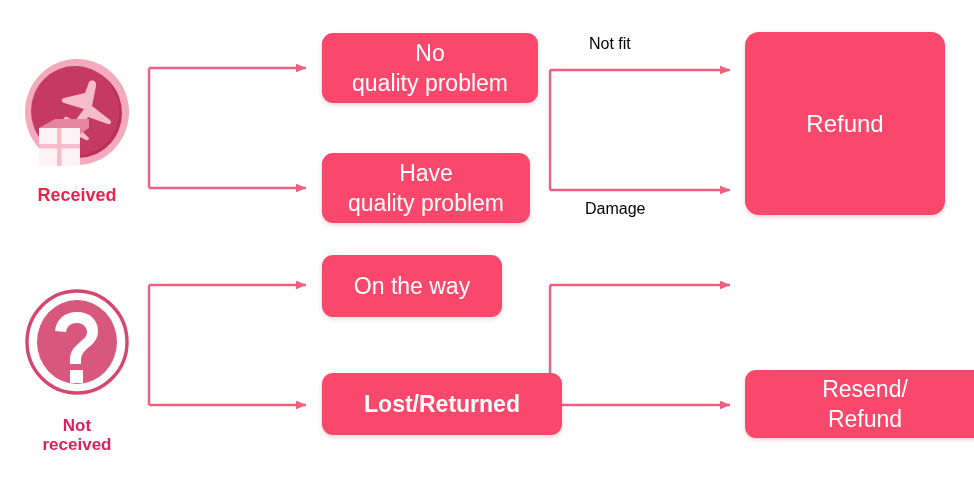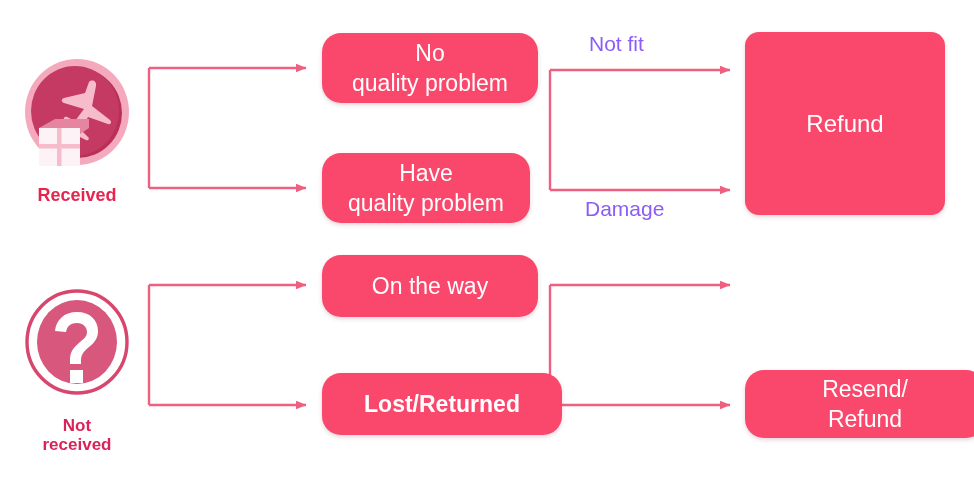--- a/index.html
+++ b/index.html
@@ -40,43 +40,43 @@
     white-space: pre-line;
   }
   .icon-label.received { color: #e6254f; }
   .icon-label.notreceived { color: #d8245a; font-size: 17px; line-height: 19px; }
 
   
   .fbox {
     position: absolute;
     background: #f9486b;
     color: #ffffff;
-    border-radius: 19px;
+    border-radius: 11px;
     display: flex;
     align-items: center;
     justify-content: center;
     text-align: center;
     font-size: 23px;
     line-height: 30px;
     font-weight: 400;
     white-space: pre-line;
     box-shadow: 0 2px 4px rgba(150,60,90,0.22);
     box-sizing: border-box;
   }
   .fbox.tall {
     border-radius: 14px;
     line-height: 55px;
     font-size: 24px;
   }
 
   
   .elabel {
     position: absolute;
-    color: #8b5cf6;
-    font-size: 21px;
+    color: #000000;
+    font-size: 16px;
     line-height: 22px;
     white-space: nowrap;
   }
 
   
   #wires {
     position: absolute;
     left: 0; top: 0;
     width: 974px; height: 477px;
     pointer-events: none;
@@ -156,21 +156,21 @@
     <div class="icon-label notreceived">Not
 received</div>
   </div>
 
   <div class="fbox" style="left:322px; top:33px; width:216px; height:70px;">No
 quality problem</div>
 
   <div class="fbox" style="left:322px; top:153px; width:208px; height:70px;">Have
 quality problem</div>
 
-  <div class="fbox" style="left:322px; top:255px; width:216px; height:62px;">On the way</div>
+  <div class="fbox" style="left:322px; top:255px; width:180px; height:62px;">On the way</div>
 
   <div class="fbox" style="left:322px; top:373px; width:240px; height:62px;font-weight:bold;">Lost/Returned</div>
 
   <div class="elabel" style="left:589px; top:33px;">Not fit</div>
 
 
 
   <div class="elabel" style="left:585px; top:198px;">Damage</div>
 
   <div class="fbox tall" style="left:745px; top:32px; width:200px; height:183px;">Resend

